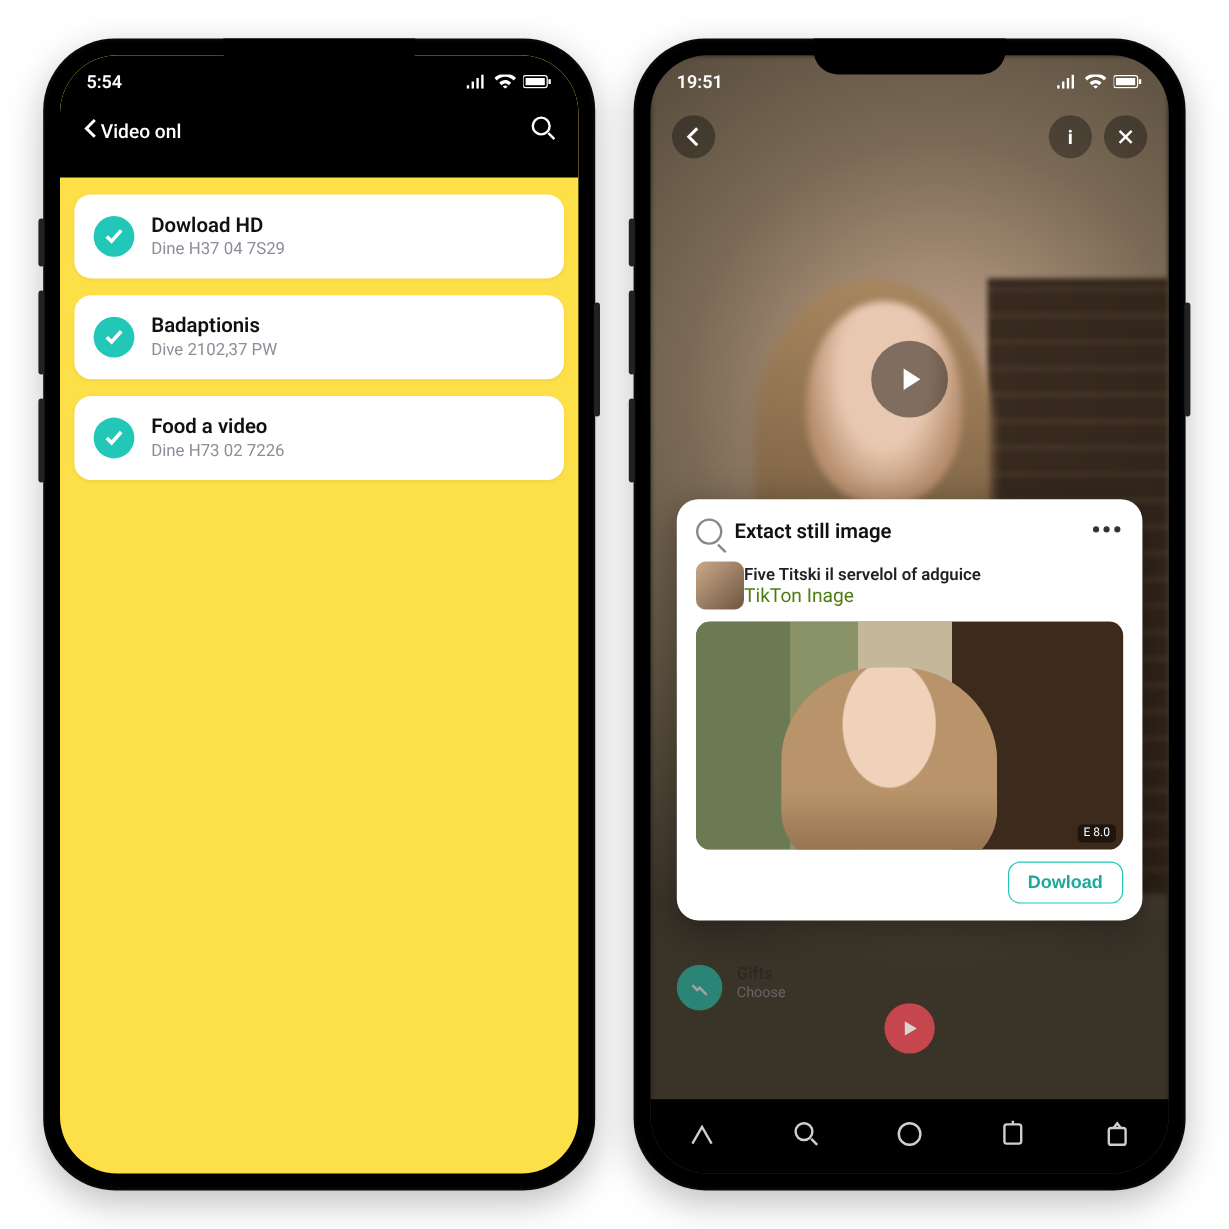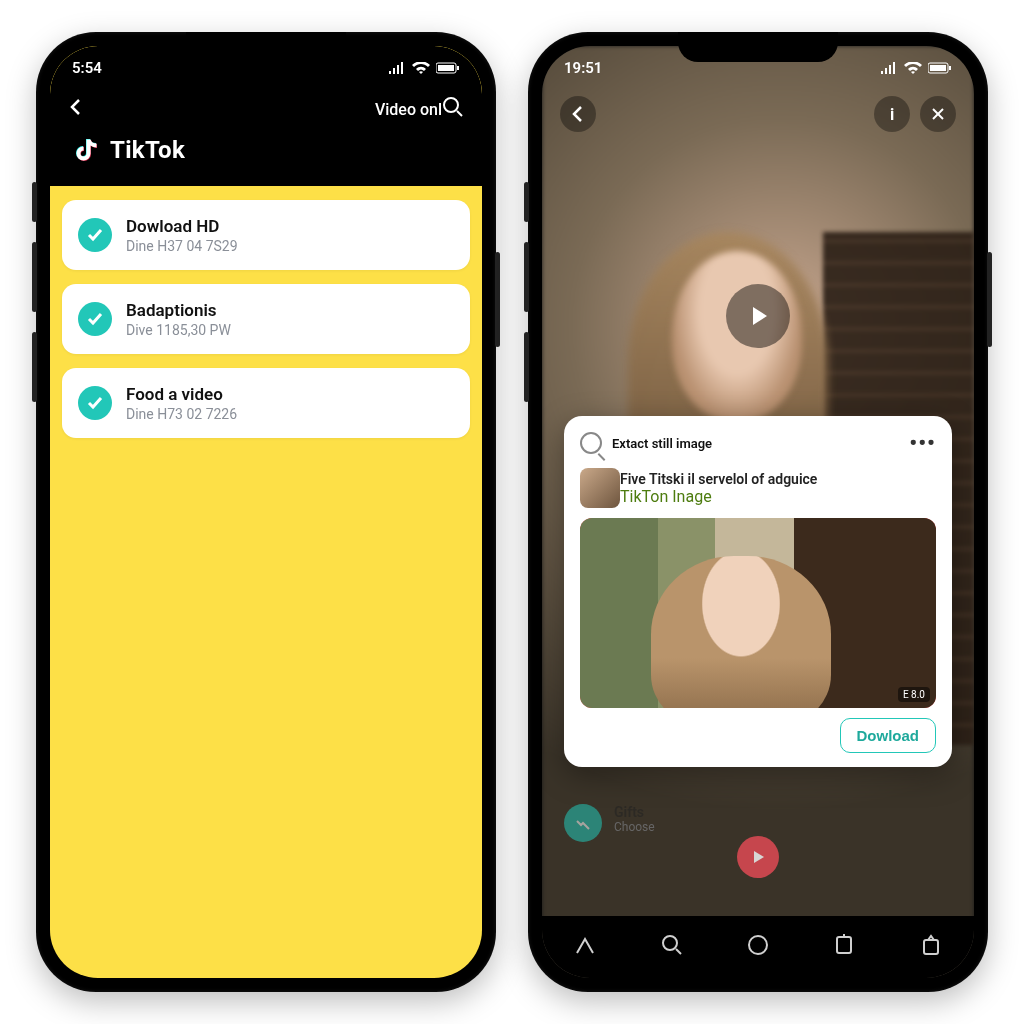--- a/index.html
+++ b/index.html
@@ -56,21 +56,21 @@
   
   .left .topzone {
     background: #000; color:#fff;
     padding-bottom: 16px;
     border-radius: 48px 48px 0 0;
   }
   .left .navrow {
     display:flex; align-items:center; justify-content:space-between;
     padding: 6px 18px 10px;
   }
-  .left .navtitle { font-size:16px; font-weight:500; flex:1; text-align:right; }
+  .left .navtitle { font-size:16px; font-weight:500; flex:1; text-align:left; }
   .left .brandrow {
     display:flex; align-items:center; gap:10px; padding: 4px 22px 6px;
   }
   .brandlogo { width:28px; height:28px; position:relative; }
   .brandtext { font-size:24px; font-weight:700; letter-spacing:.3px; }
 
   .left .listarea {
     padding: 14px 12px;
   }
   .card {
@@ -147,21 +147,21 @@
   }
   .sheet-head .left-g { display:flex; align-items:center; gap:10px; }
   .magnify {
     width:22px; height:22px; border:2px solid #888; border-radius:50%;
     position:relative;
   }
   .magnify::after {
     content:""; position:absolute; right:-6px; bottom:-6px;
     width:9px; height:2px; background:#888; transform:rotate(45deg);
   }
-  .sheet-title { font-size:13px; font-weight:600; color:#111; }
+  .sheet-title { font-size:17px; font-weight:600; color:#111; }
   .dots { font-size:22px; font-weight:700; color:#333; letter-spacing:1px; line-height:0; }
 
   .item-row { display:flex; align-items:center; margin-bottom:10px; }
   .thumb-sm {
     width:40px; height:40px; border-radius:8px; flex-shrink:0;
     background: linear-gradient(135deg,#caa98a,#6e553e);
   }
   .item-text .t1 { font-size:14px; font-weight:600; color:#222; }
   .item-text .t2 { font-size:16px; color:#4d7c0f; }
 
@@ -255,30 +255,20 @@
             </svg>
         </span>
         <span class="navtitle">Video onl</span>
         <span>
           <svg width="22" height="22" viewBox="0 0 22 22" fill="none" stroke="#fff" stroke-width="2">
               <circle cx="9" cy="9" r="7"></circle>
               <line x1="15" y1="15" x2="20" y2="20"></line>
             </svg>
         </span>
       </div>
-      <div class="brandrow">
-        <span class="brandlogo">
-          <svg viewBox="0 0 28 28" width="28" height="28">
-            <path d="M18 3c1 3 3 4 6 4v4c-2 0-4-1-6-2v8a7 7 0 11-7-7v4a3 3 0 103 3V3h4z" fill="#25F4EE"></path>
-            <path d="M19 4c1 3 3 4 6 4v4c-2 0-4-1-6-2v8a7 7 0 11-7-7v4a3 3 0 103 3V4h4z" fill="#FE2C55" opacity=".85"></path>
-            <path d="M18.5 3.5c1 3 3 4 6 4v4c-2 0-4-1-6-2v8a7 7 0 11-7-7v4a3 3 0 103 3V3.5h4z" fill="#fff"></path>
-          </svg>
-        </span>
-        <span class="brandtext">TikTok</span>
-      </div>
     </div>
 
     <div class="listarea">
       <div class="card">
         <span class="check">
           <svg width="18" height="18" viewBox="0 0 18 18" fill="none" stroke-width="3">
               <polyline points="3,9 7,13 15,4"></polyline>
             </svg>
         </span>
         <div class="cardtext">
@@ -287,21 +277,21 @@
         </div>
       </div>
       <div class="card">
         <span class="check">
           <svg width="18" height="18" viewBox="0 0 18 18" fill="none" stroke-width="3">
               <polyline points="3,9 7,13 15,4"></polyline>
             </svg>
         </span>
         <div class="cardtext">
           <div class="title">Badaptionis</div>
-          <div class="meta">Dive 1185,30 PW</div>
+          <div class="meta">Dive 2102,37 PW</div>
         </div>
       </div>
       <div class="card">
         <span class="check">
           <svg width="18" height="18" viewBox="0 0 18 18" fill="none" stroke-width="3">
               <polyline points="3,9 7,13 15,4"></polyline>
             </svg>
         </span>
         <div class="cardtext">
           <div class="title">Food a video</div>

